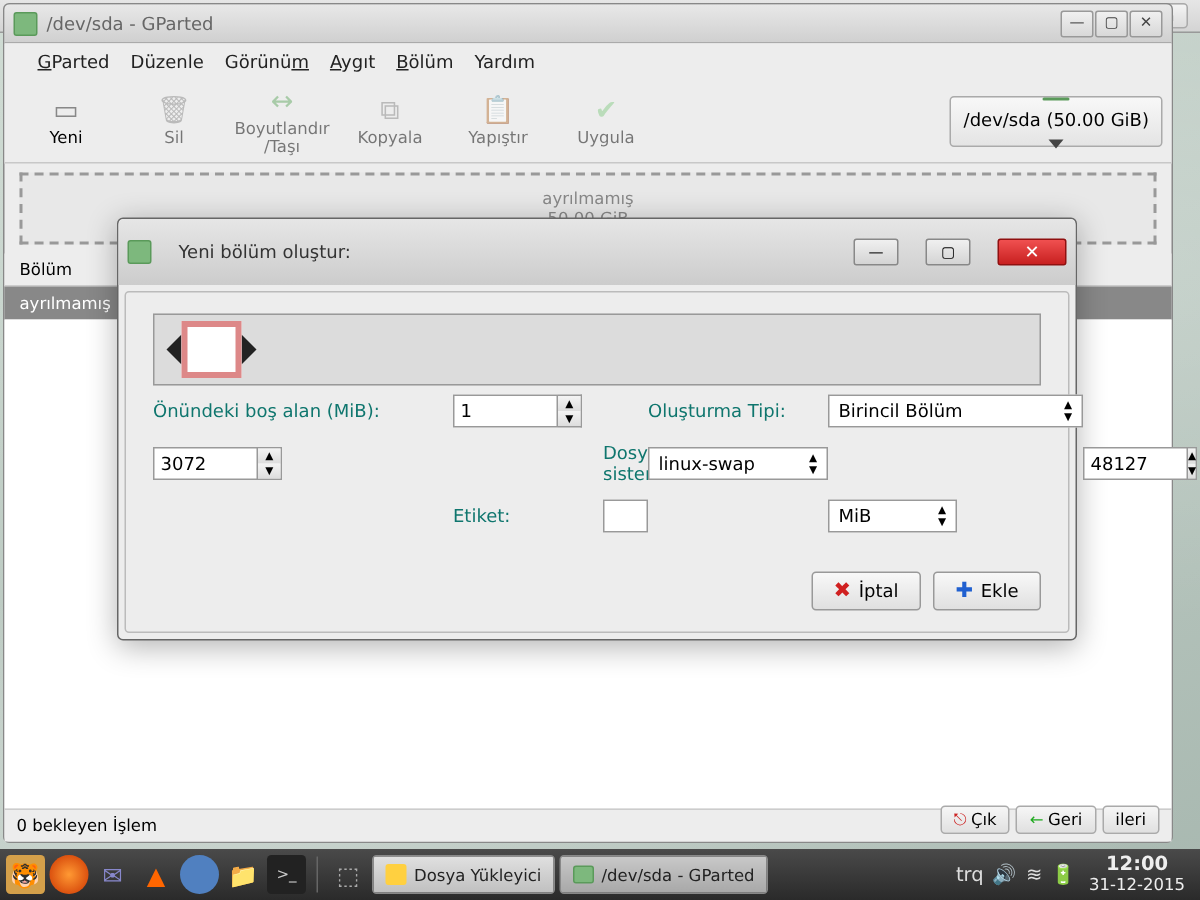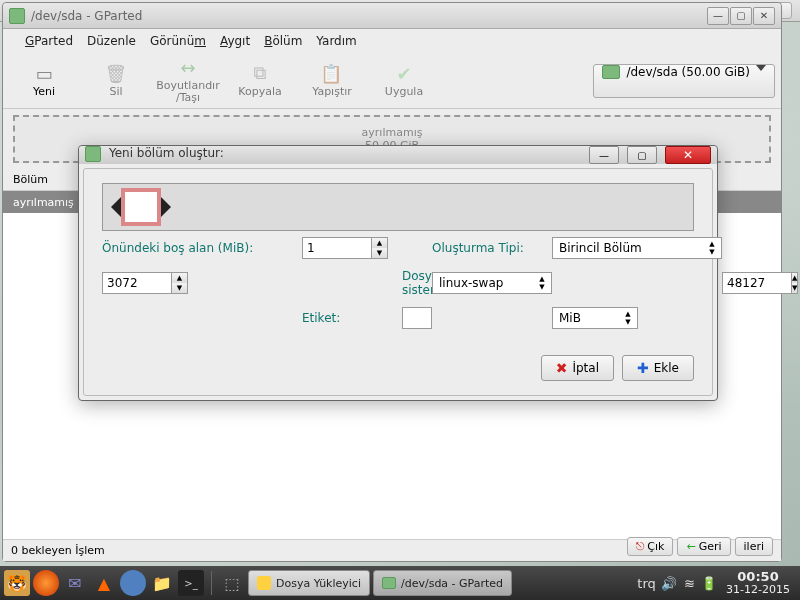--- a/index.html
+++ b/index.html
@@ -23,35 +23,35 @@
 .win-controls { display:flex; gap:1px; }
 .win-btn { width:22px;height:18px;background:linear-gradient(#f0f0f0,#d8d8d8);border:1px solid #999;border-radius:2px;display:flex;align-items:center;justify-content:center;font-size:10px;color:#444;cursor:pointer;}
 .menubar { height:24px; display:flex; align-items:center; padding:0 22px; gap:14px; background:#ededed; }
 .menubar span { font-size:12px; color:#222; cursor:pointer; }
 .menubar span u { text-decoration:underline; }
 .toolbar { height:56px; background:#ededed; border-bottom:1px solid #c8c8c8; display:flex; align-items:center; padding:4px 6px; gap:2px; }
 .tool-btn { width:70px; height:50px; display:flex; flex-direction:column; align-items:center; justify-content:center; gap:2px; border:1px solid transparent; border-radius:3px; cursor:pointer;}
 .tool-btn.disabled { opacity:.5; }
 .tool-icon { width:24px;height:22px; display:flex;align-items:center;justify-content:center;font-size:18px;color:#888;}
 .tool-label { font-size:11px; text-align:center; line-height:1.1;}
-.device-selector { margin-left:auto; height:34px; background:linear-gradient(#f8f8f8,#e4e4e4); border:1px solid #aaa; border-radius:3px; display:flex; align-items:flex-start; padding:0 8px; gap:6px; cursor:pointer;}
+.device-selector { margin-left:auto; height:34px; background:linear-gradient(#f8f8f8,#e4e4e4); border:1px solid #aaa; border-radius:3px; display:flex; align-items:center; padding:0 8px; gap:6px; cursor:pointer;flex-direction:column;}
 .disk-icon { width:18px;height:14px;background:#7db87d;border:1px solid #5a9a5a;border-radius:2px;}
 .triangle-down { width:0;height:0;border-left:5px solid transparent;border-right:5px solid transparent;border-top:6px solid #444;}
 .partition-bar-outer { margin:6px 10px; height:48px; border:2px dashed #999; background:#e8e8e8; display:flex; align-items:center; justify-content:center; flex-direction:column; color:#888; font-size:11px; }
 .part-table-head { background:#ededed; border-bottom:1px solid #ccc; height:22px; display:flex; align-items:center; padding:0 10px; font-size:11px; }
 .part-table-head span { flex:1; }
 .part-row { height:22px; background:#888; color:#fff; display:flex; align-items:center; padding:0 10px; font-size:11px; }
 .main-body { flex:1; background:#fff; }
 .statusbar { height:22px; border-top:1px solid #ccc; background:#ededed; display:flex; align-items:center; padding:0 8px; font-size:11px; justify-content:space-between;}
 .status-btns { display:flex; gap:4px; position:relative; top:-4px;}
 .sbtn { background:linear-gradient(#f6f6f6,#e0e0e0); border:1px solid #aaa; border-radius:3px; padding:2px 8px; display:flex;align-items:center;gap:3px; font-size:11px;cursor:pointer;}
 
 
 .dialog { position:absolute; top:145px; left:78px; width:640px; background:#ededed; border:1px solid #666; border-radius:4px; box-shadow:0 4px 20px rgba(0,0,0,.3); }
-.dlg-title { height:18px; background:linear-gradient(#e6e6e6,#cccccc); border-radius:4px 4px 0 0; display:flex;padding:0 6px; gap:8px; }
+.dlg-title { height:44px; background:linear-gradient(#e6e6e6,#cccccc); border-radius:4px 4px 0 0; display:flex;align-items:center; padding:0 6px; gap:18px; }
 .dlg-title-text { flex:1; font-size:12px; color:#333;}
 .dlg-winbtn { width:30px;height:18px;background:linear-gradient(#f0f0f0,#d4d4d4);border:1px solid #888;border-radius:2px;display:flex;align-items:center;justify-content:center;font-size:10px;cursor:pointer;}
 .dlg-close { width:46px;height:18px;background:linear-gradient(#f05050,#c82020);border:1px solid #901010;border-radius:2px;display:flex;align-items:center;justify-content:center;color:#fff;font-weight:bold;cursor:pointer;}
 .dlg-body { padding:14px 18px; border:1px solid #bbb; margin:4px; border-radius:3px; background:#ededed;}
 .dlg-preview { height:48px; background:#dcdcdc; border:1px solid #999; margin-bottom:6px; display:flex; align-items:center; padding:0 8px; position:relative;}
 .preview-block { width:40px;height:38px; background:#fff; border:4px solid #d88; position:relative;}
 .arrow-l, .arrow-r { width:0;height:0;border-top:10px solid transparent;border-bottom:10px solid transparent;}
 .arrow-l { border-right:10px solid #222; margin-right:0;}
 .arrow-r { border-left:10px solid #222; margin-left:0;}
 .dlg-sizes { text-align:center; font-size:12px; margin-bottom:12px; display:flex; justify-content:center; gap:50px;}
@@ -275,16 +275,16 @@
       <span>/dev/sda - GParted</span>
     </div>
   <div class="tb-spacer"></div>
   <div class="tb-tray">
     <span>trq</span>
     <span>🔊</span>
     <span>≋</span>
     <span>🔋</span>
   </div>
   <div class="clock">
-    <div class="time">00:50</div>
+    <div class="time">12:00</div>
     <div>31-12-2015</div>
   </div>
 </div>
 
 </body></html>

